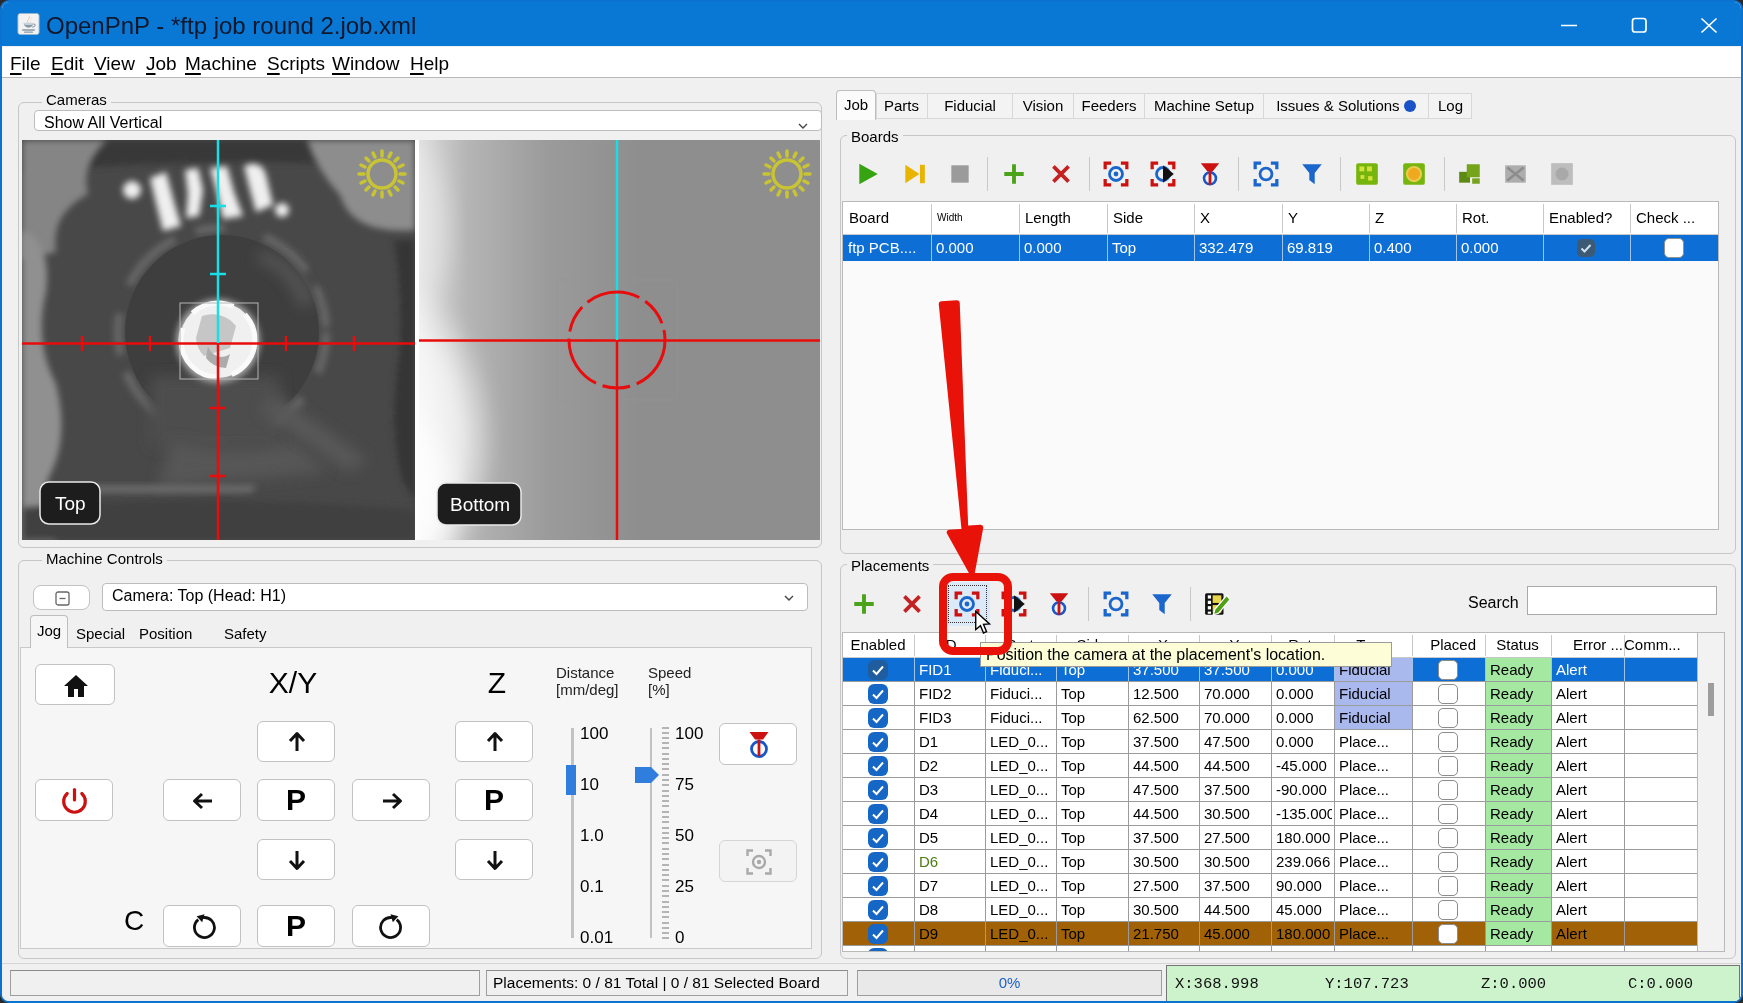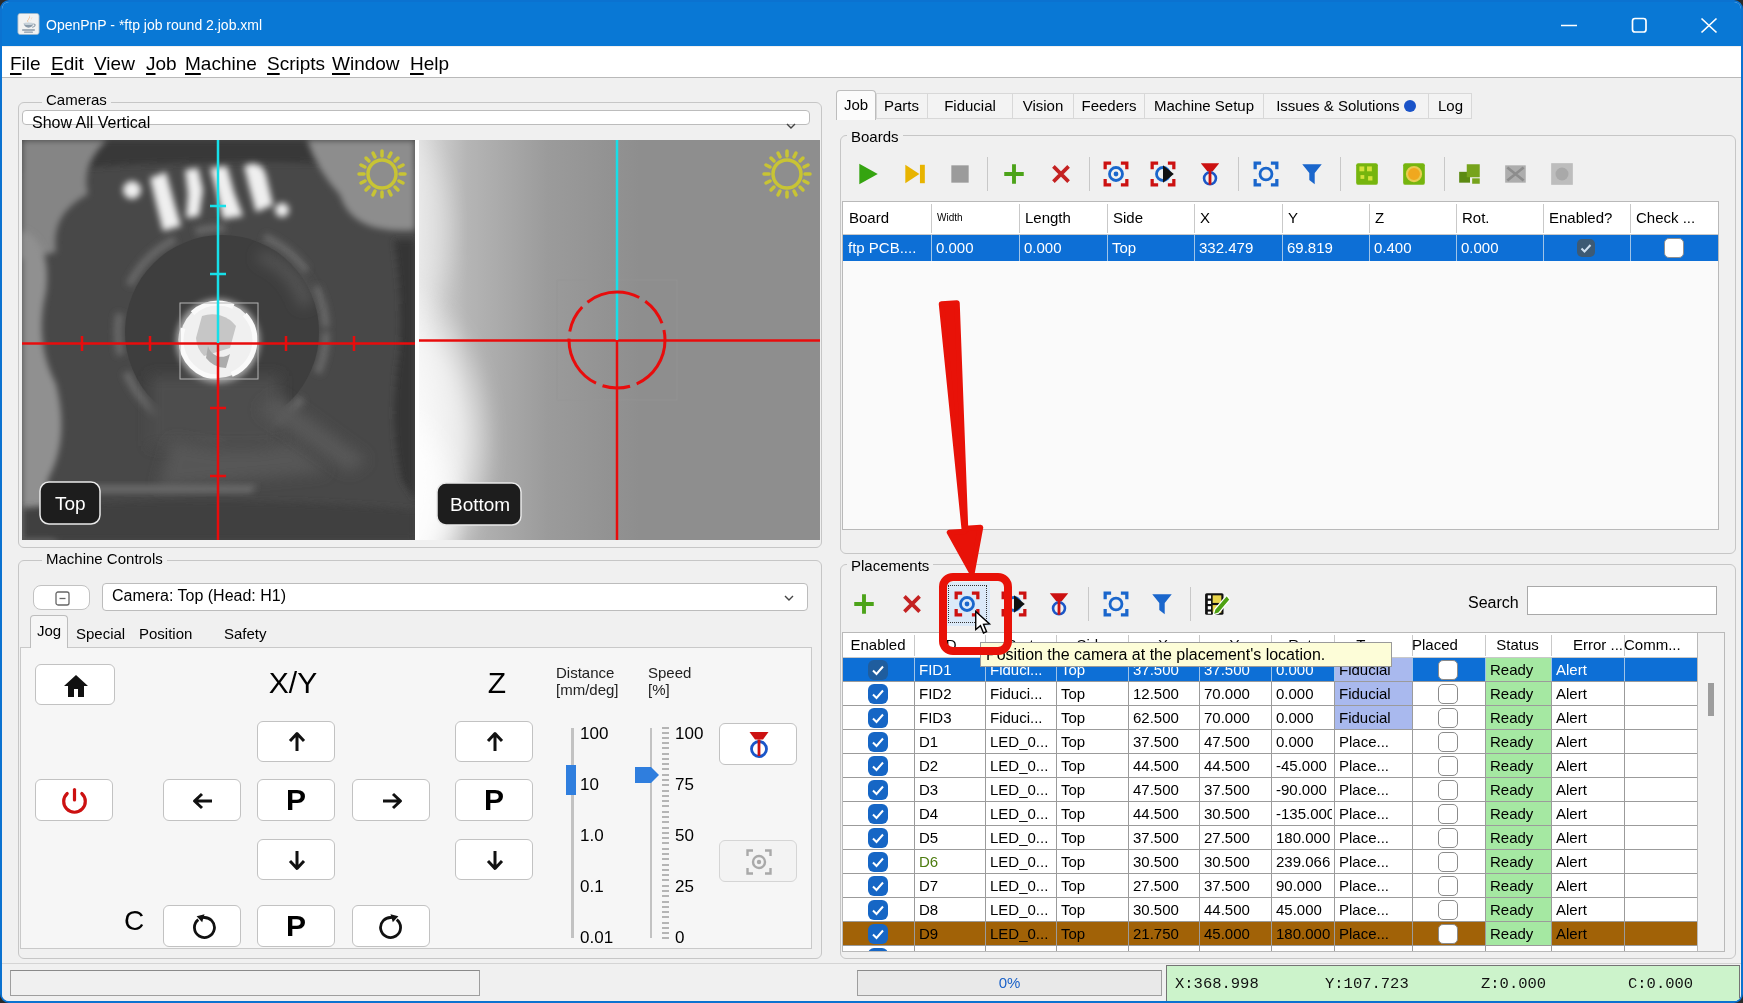--- a/index.html
+++ b/index.html
@@ -1,19 +1,19 @@
 <!DOCTYPE html>
 <html><head>
 <meta charset="utf-8">
 <style>
 *{margin:0;padding:0;box-sizing:border-box;}
 html,body{width:1743px;height:1003px;background:#2a2a2a;font-family:"Liberation Sans",sans-serif;overflow:hidden;}
 #win{position:absolute;left:0;top:0;width:1743px;height:1003px;background:#f0f0f0;border-radius:9px;border:2px solid #0b72d0;overflow:hidden;}
 #titlebar{position:absolute;left:0;top:0;width:100%;height:44px;background:#0978d5;}
-#title{position:absolute;left:44px;top:0;height:46px;line-height:47px;color:#ffffff;font-size:14px;text-align:right;}
+#title{position:absolute;left:44px;top:0;height:46px;line-height:47px;color:#0f172a;font-size:24px;text-align:right;}
 .wbtn{position:absolute;top:0;width:66px;height:44px;}
 #menubar{position:absolute;left:0;top:45px;width:100%;height:31px;background:#ffffff;border-bottom:1px solid #b9b9b9;}
 .menu{position:absolute;top:0;height:32px;line-height:33px;font-size:19px;color:#000;}
 .menu u{text-decoration:underline;text-underline-offset:3px;text-decoration-thickness:2px;}
 .gbl{position:absolute;background:#f0f0f0;padding:0 4px;font-size:15px;color:#000;z-index:3;}
 .gb{position:absolute;border:1px solid #c6c6c6;border-radius:6px;}
 .btn{position:absolute;background:#fff;border:1px solid #c2c2c2;border-radius:6px;}
 .combo{position:absolute;background:#fff;border:1px solid #bcbcbc;border-radius:4px;font-size:16px;color:#000;}
 .combo span{position:absolute;left:9px;top:3px;}
 .chev{position:absolute;width:12px;height:12px;}
@@ -56,21 +56,21 @@
     <div class="menu" style="left:92px"><u>V</u>iew</div>
     <div class="menu" style="left:144px"><u>J</u>ob</div>
     <div class="menu" style="left:183px"><u>M</u>achine</div>
     <div class="menu" style="left:265px"><u>S</u>cripts</div>
     <div class="menu" style="left:330px"><u>W</u>indow</div>
     <div class="menu" style="left:408px"><u>H</u>elp</div>
   </div>
 
   <div class="gb" style="left:16px;top:100px;width:804px;height:446px"></div>
   <div class="gbl" style="left:40px;top:89px">Cameras</div>
-  <div class="combo" style="left:20px;top:108px;width:788px;height:15px">
+  <div class="combo" style="left:32px;top:108px;width:788px;height:21px">
       <span>Show All Vertical</span>
     <svg class="chev" style="right:12px;top:9px" viewBox="0 0 12 12">
         <path d="M2 4 L6 8 L10 4" fill="none" stroke="#444" stroke-width="1.4"></path>
       </svg>
   </div>
   <div id="camwrap" style="position:absolute;left:20px;top:138px;width:798px;height:400px;background:#fff;">
   <svg width="798" height="400" viewBox="0 0 798 400">
     <defs>
       <filter id="b8" x="-40%" y="-40%" width="180%" height="180%">
             <feGaussianBlur stdDeviation="7"></feGaussianBlur>
@@ -592,21 +592,21 @@
         <div class="cell" style="left:213px;top:0;width:71px;line-height:24px;font-size:15px;text-align:center">Side</div>
         <div style="position:absolute;left:285px;top:2px;width:1px;height:21px;background:#c9c9c9"></div>
         <div class="cell" style="left:285px;top:0;width:70px;line-height:24px;font-size:15px;text-align:center">X</div>
         <div style="position:absolute;left:356px;top:2px;width:1px;height:21px;background:#c9c9c9"></div>
         <div class="cell" style="left:356px;top:0;width:71px;line-height:24px;font-size:15px;text-align:center">Y</div>
         <div style="position:absolute;left:428px;top:2px;width:1px;height:21px;background:#c9c9c9"></div>
         <div class="cell" style="left:428px;top:0;width:62px;line-height:24px;font-size:15px;text-align:center">Rot.</div>
         <div style="position:absolute;left:491px;top:2px;width:1px;height:21px;background:#c9c9c9"></div>
         <div class="cell" style="left:491px;top:0;width:77px;line-height:24px;font-size:15px;text-align:center">Type</div>
         <div style="position:absolute;left:569px;top:2px;width:1px;height:21px;background:#c9c9c9"></div>
-        <div class="cell" style="left:569px;top:0;width:64px;line-height:24px;font-size:15px;text-align:left">Placed</div>
+        <div class="cell" style="left:569px;top:0;width:64px;line-height:24px;font-size:15px;text-align:right">Placed</div>
         <div style="position:absolute;left:642px;top:2px;width:1px;height:21px;background:#c9c9c9"></div>
         <div class="cell" style="left:642px;top:0;width:65px;line-height:24px;font-size:15px;text-align:center">Status</div>
         <div style="position:absolute;left:708px;top:2px;width:1px;height:21px;background:#c9c9c9"></div>
         <div class="cell" style="left:708px;top:0;width:72px;line-height:24px;font-size:15px;text-align:right">Error ...</div>
         <div style="position:absolute;left:781px;top:2px;width:1px;height:21px;background:#c9c9c9"></div>
         <div class="cell" style="left:781px;top:0;width:72px;line-height:24px;font-size:15px;text-align:left">Comm...</div>
         <div style="position:absolute;left:854px;top:2px;width:1px;height:21px;background:#c9c9c9"></div>
         <div style="position:absolute;left:0;top:24px;width:854px;height:1px;background:#c9c9c9"></div>
       </div>
       <div style="position:absolute;left:0;top:25.0px;width:854px;height:24.0px;background:#0d6fd6">
@@ -973,20 +973,21 @@
     <path d="M19.5 12 L35 11 L43.5 236.5 L58.5 235.5 L50 281 L27.5 240.5 L42.5 239.5 Z" fill="#e81208" stroke="#e81208" stroke-width="5.5" stroke-linejoin="round"></path>
   </svg>
   <div style="position:absolute;left:937px;top:571px;width:73px;height:82px;border:8px solid #e81208;border-radius:14px;z-index:9"></div>
   <div style="position:absolute;left:978px;top:640px;width:412px;height:25px;background:#fdfdd8;border:1px solid #9a9a9a;font-size:16px;line-height:23px;padding-left:5px;color:#000;z-index:8">Position the camera at the placement's location.</div>
   <svg class="ico" style="left:972px;top:608px;z-index:10" width="19" height="27" viewBox="0 0 22 30">
     <path d="M2 1 L2 22 L7.5 17.5 L11 26 L14.5 24.5 L11 16 L18 15.5 Z" fill="#fff" stroke="#000" stroke-width="1.6"></path>
   </svg>
 
   <div id="statusbar">
     <div class="sbox" style="left:8px;top:6px;width:470px;height:26px"></div>
+    <div class="sbox" style="left:484px;top:6px;width:362px;height:26px;font-size:15.5px;line-height:24px;padding-left:6px;color:#000">Placements: 0 / 81 Total | 0 / 81 Selected Board</div>
     <div class="sbox" style="left:855px;top:6px;width:305px;height:26px;background:#e9e9e9;text-align:center;font-size:15px;line-height:24px;color:#1b62c8">0%</div>
     <div style="position:absolute;left:1164px;top:1px;width:574px;height:38px;background:#ccf3cb;border:1px solid #747474;font-family:'Liberation Mono',monospace;font-size:15.5px;line-height:36px;color:#111">
       <span style="position:absolute;left:8px">X:368.998</span>
       <span style="position:absolute;left:158px">Y:107.723</span>
       <span style="position:absolute;left:314px">Z:0.000</span>
       <span style="position:absolute;left:461px">C:0.000</span>
     </div>
   </div>
 </div>
 

